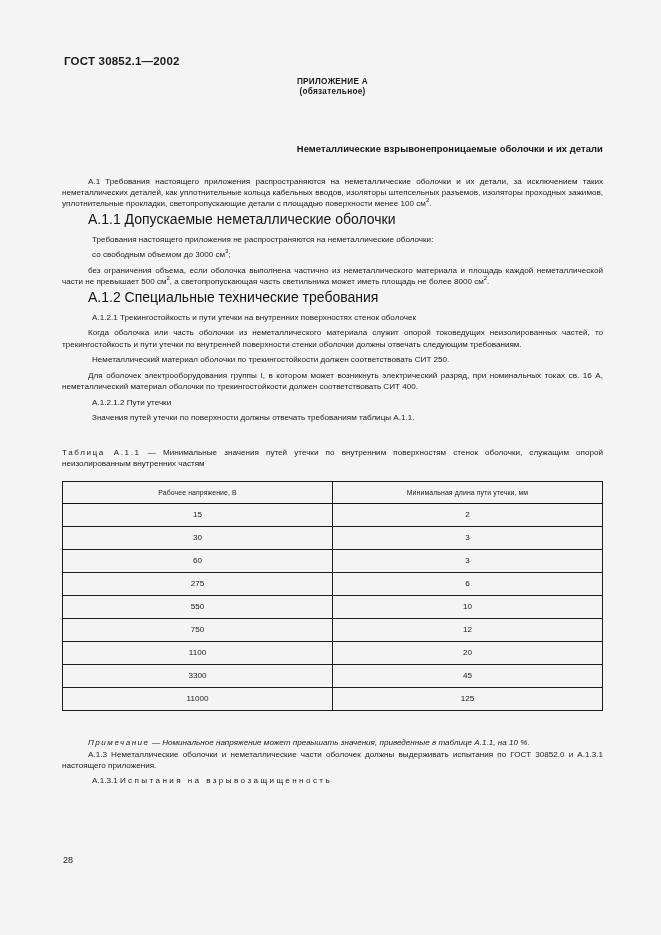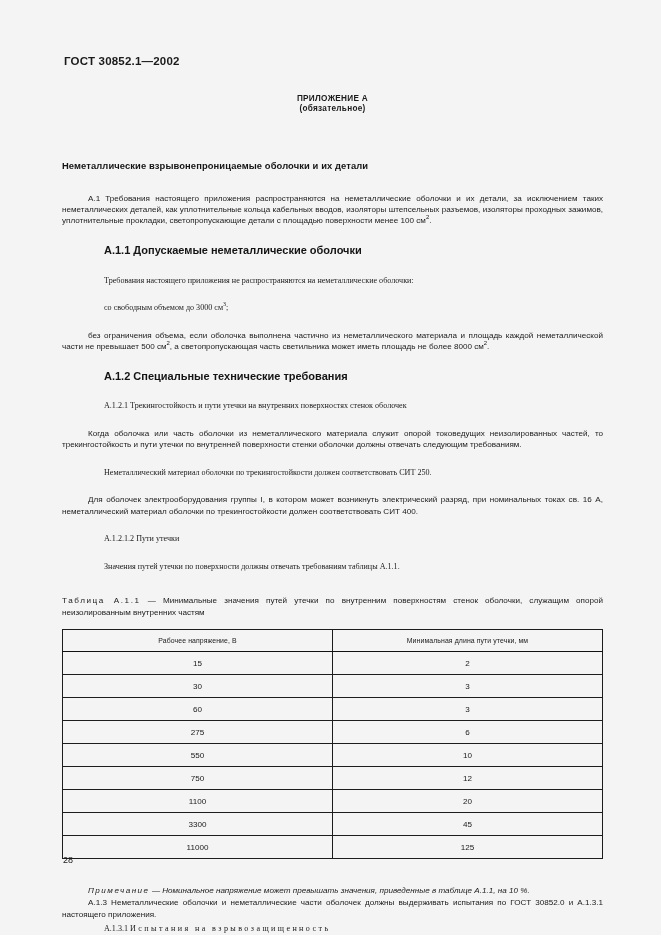--- a/index.html
+++ b/index.html
@@ -33,37 +33,37 @@
   }
   .doc-header {
     font-size: 11.5px;
     font-weight: bold;
     color: #1a1a1a;
     letter-spacing: 0.2px;
     margin: 0 0 0 2px;
   }
   .annex-block {
     text-align: center;
-    margin-top: 27px;
+    margin-top: 10px;
     line-height: 1.25;
   }
   .annex-title {
     font-size: 8.2px;
     font-weight: bold;
     color: #1a1a1a;
     letter-spacing: 0.3px;
   }
   .annex-sub {
     font-size: 8.2px;
     font-weight: bold;
     color: #1a1a1a;
     letter-spacing: 0.3px;
   }
   .section-title {
-    text-align: left;
+    text-align: right;
     font-size: 9.4px;
     font-weight: bold;
     color: #141414;
     margin-top: 45px;
     letter-spacing: 0.1px;
   }
   p.body-text {
     font-size: 8.1px;
     color: #1a1a1a;
     line-height: 1.42;
@@ -72,32 +72,31 @@
     text-justify: inter-word;
   }
   p.first-para {
     margin-top: 22px;
   }
   .indent {
     display: inline-block;
     width: 26px;
   }
   .bold-head {
-    font-size: 11px;
-    font-weight: bold;
+    font-size: 14px;
+    font-weight: normal;
     color: #141414;
-    margin: 16px;
+    margin: 0;
     line-height: 1.42;
   }
   .plain-line {
     font-size: 8.1px;
     color: #1a1a1a;
     line-height: 1.42;
-    margin: 16px;
-    font-family: Liberation Serif, serif;
+    margin: 4px;
   }
   sup {
     font-size: 6px;
     vertical-align: super;
     line-height: 0;
   }
   .table-caption {
     font-size: 8.1px;
     color: #1a1a1a;
     line-height: 1.45;

